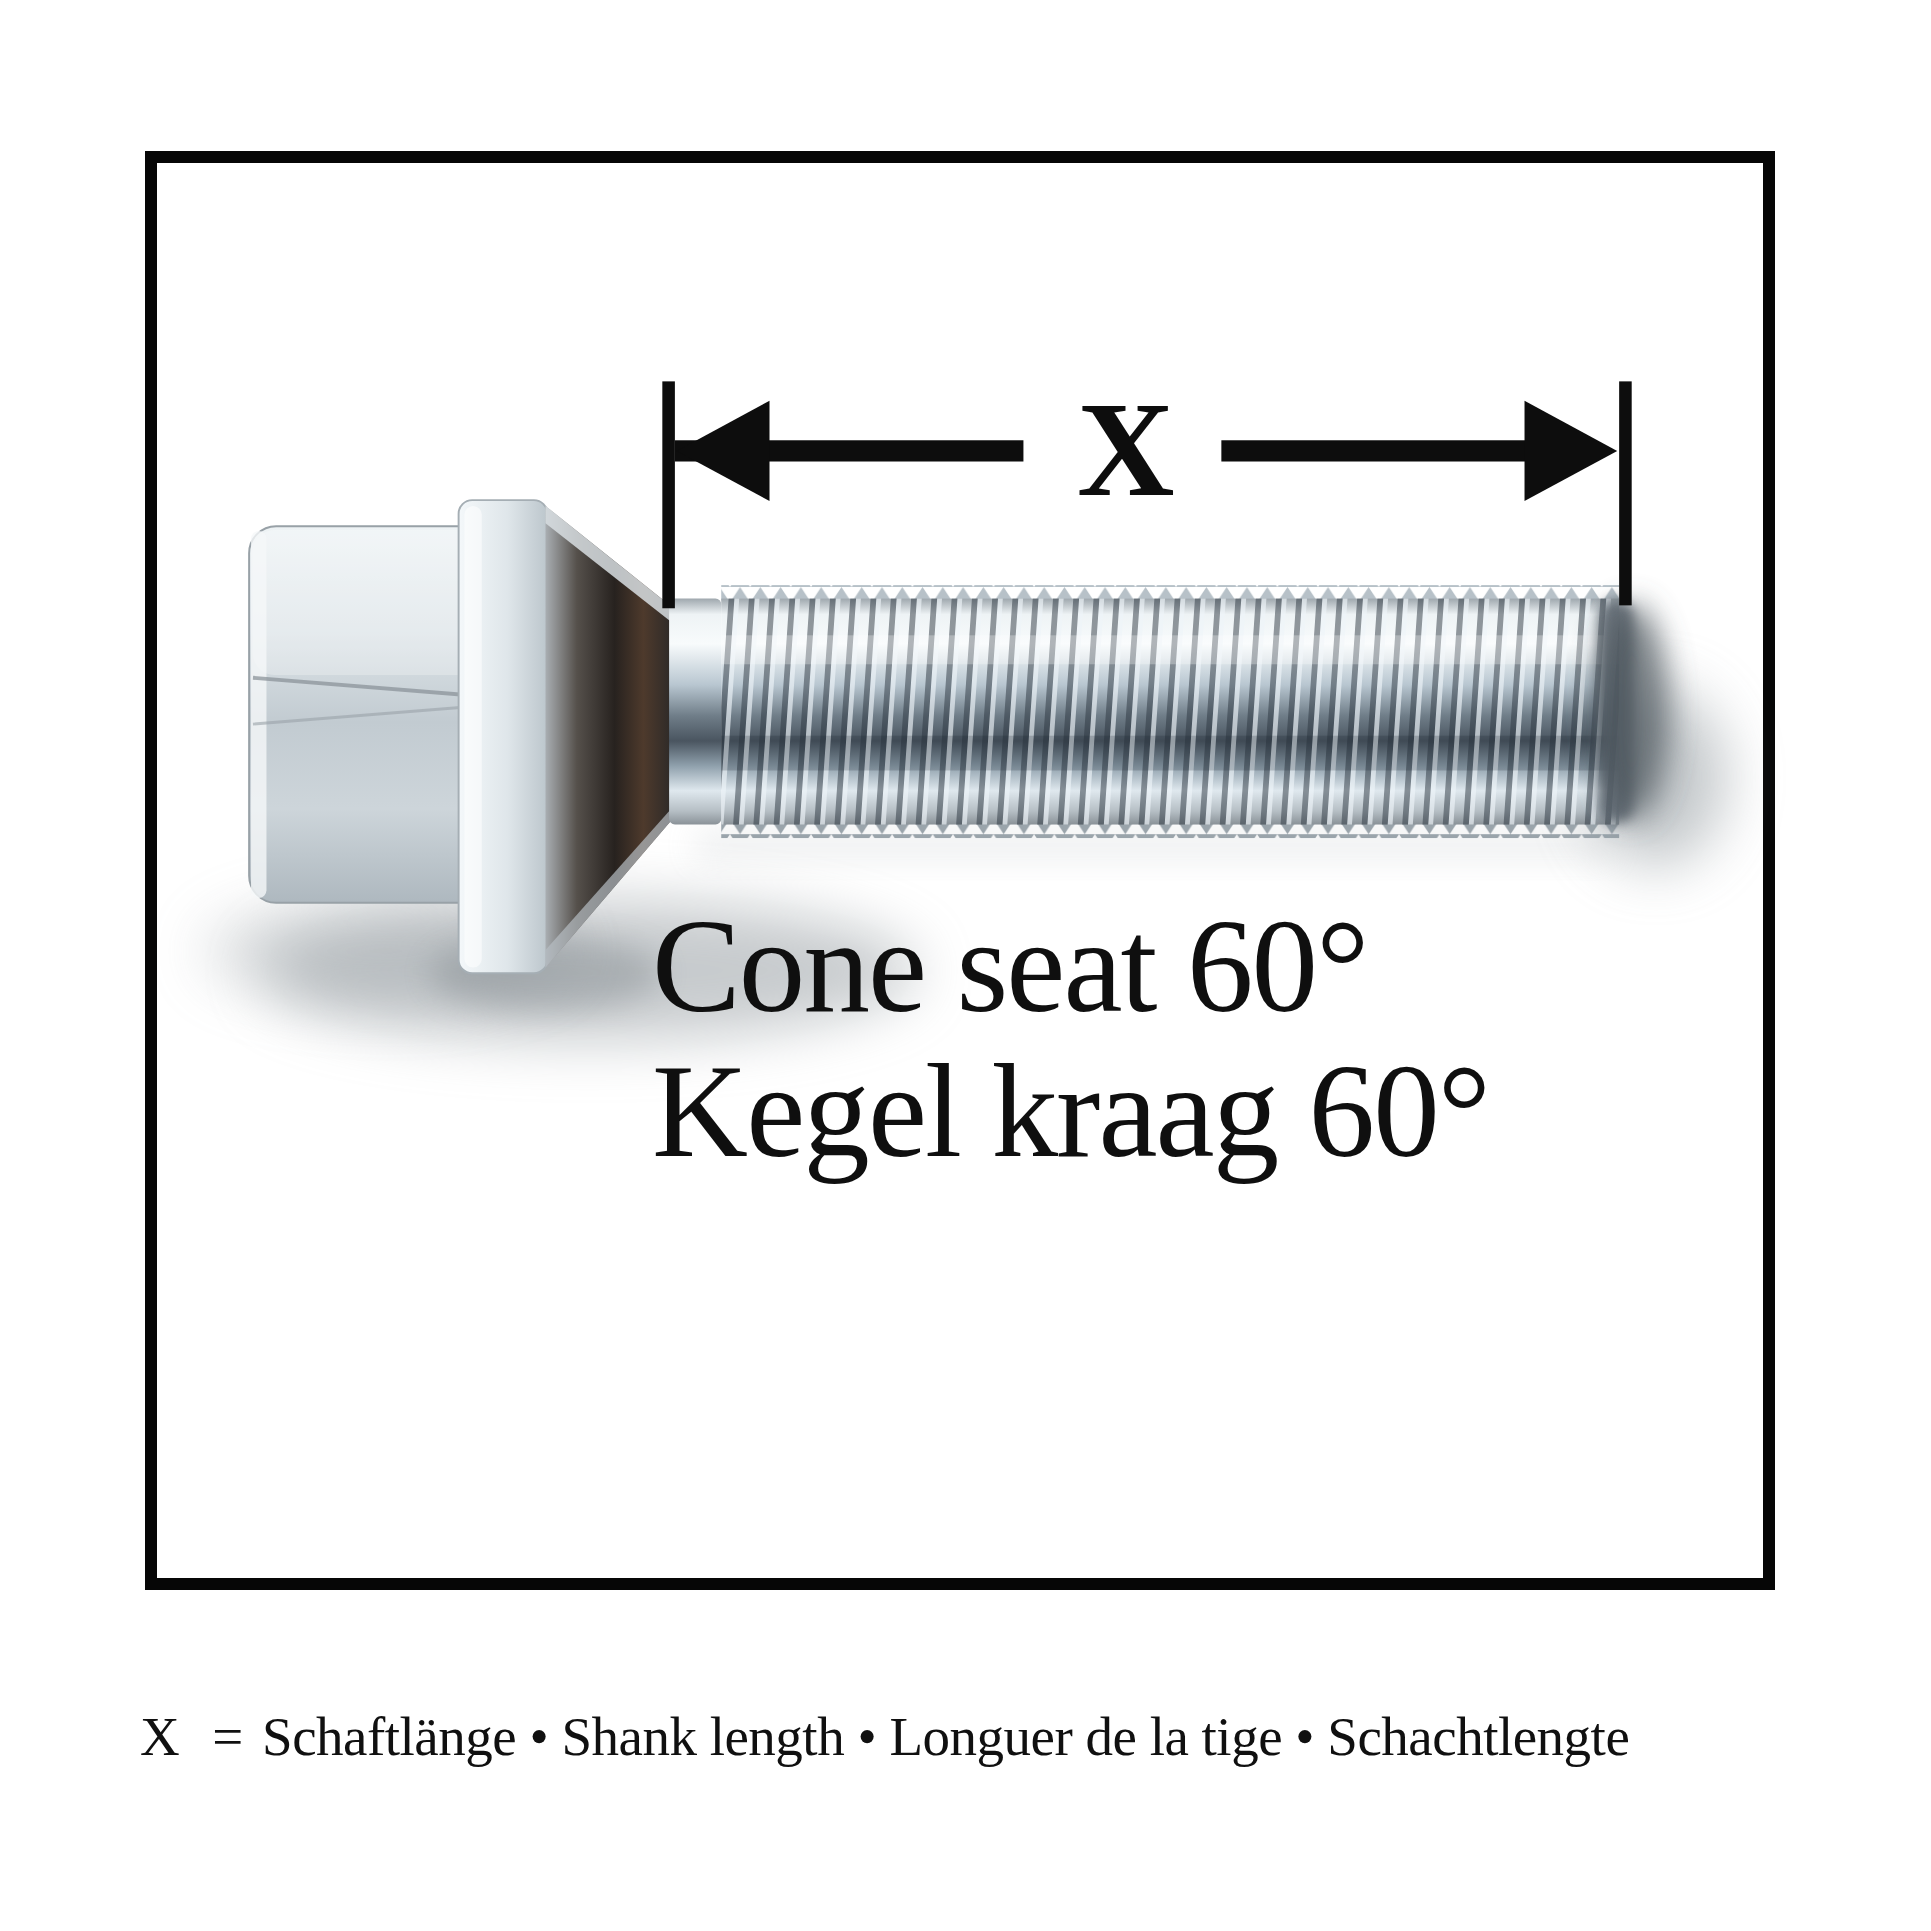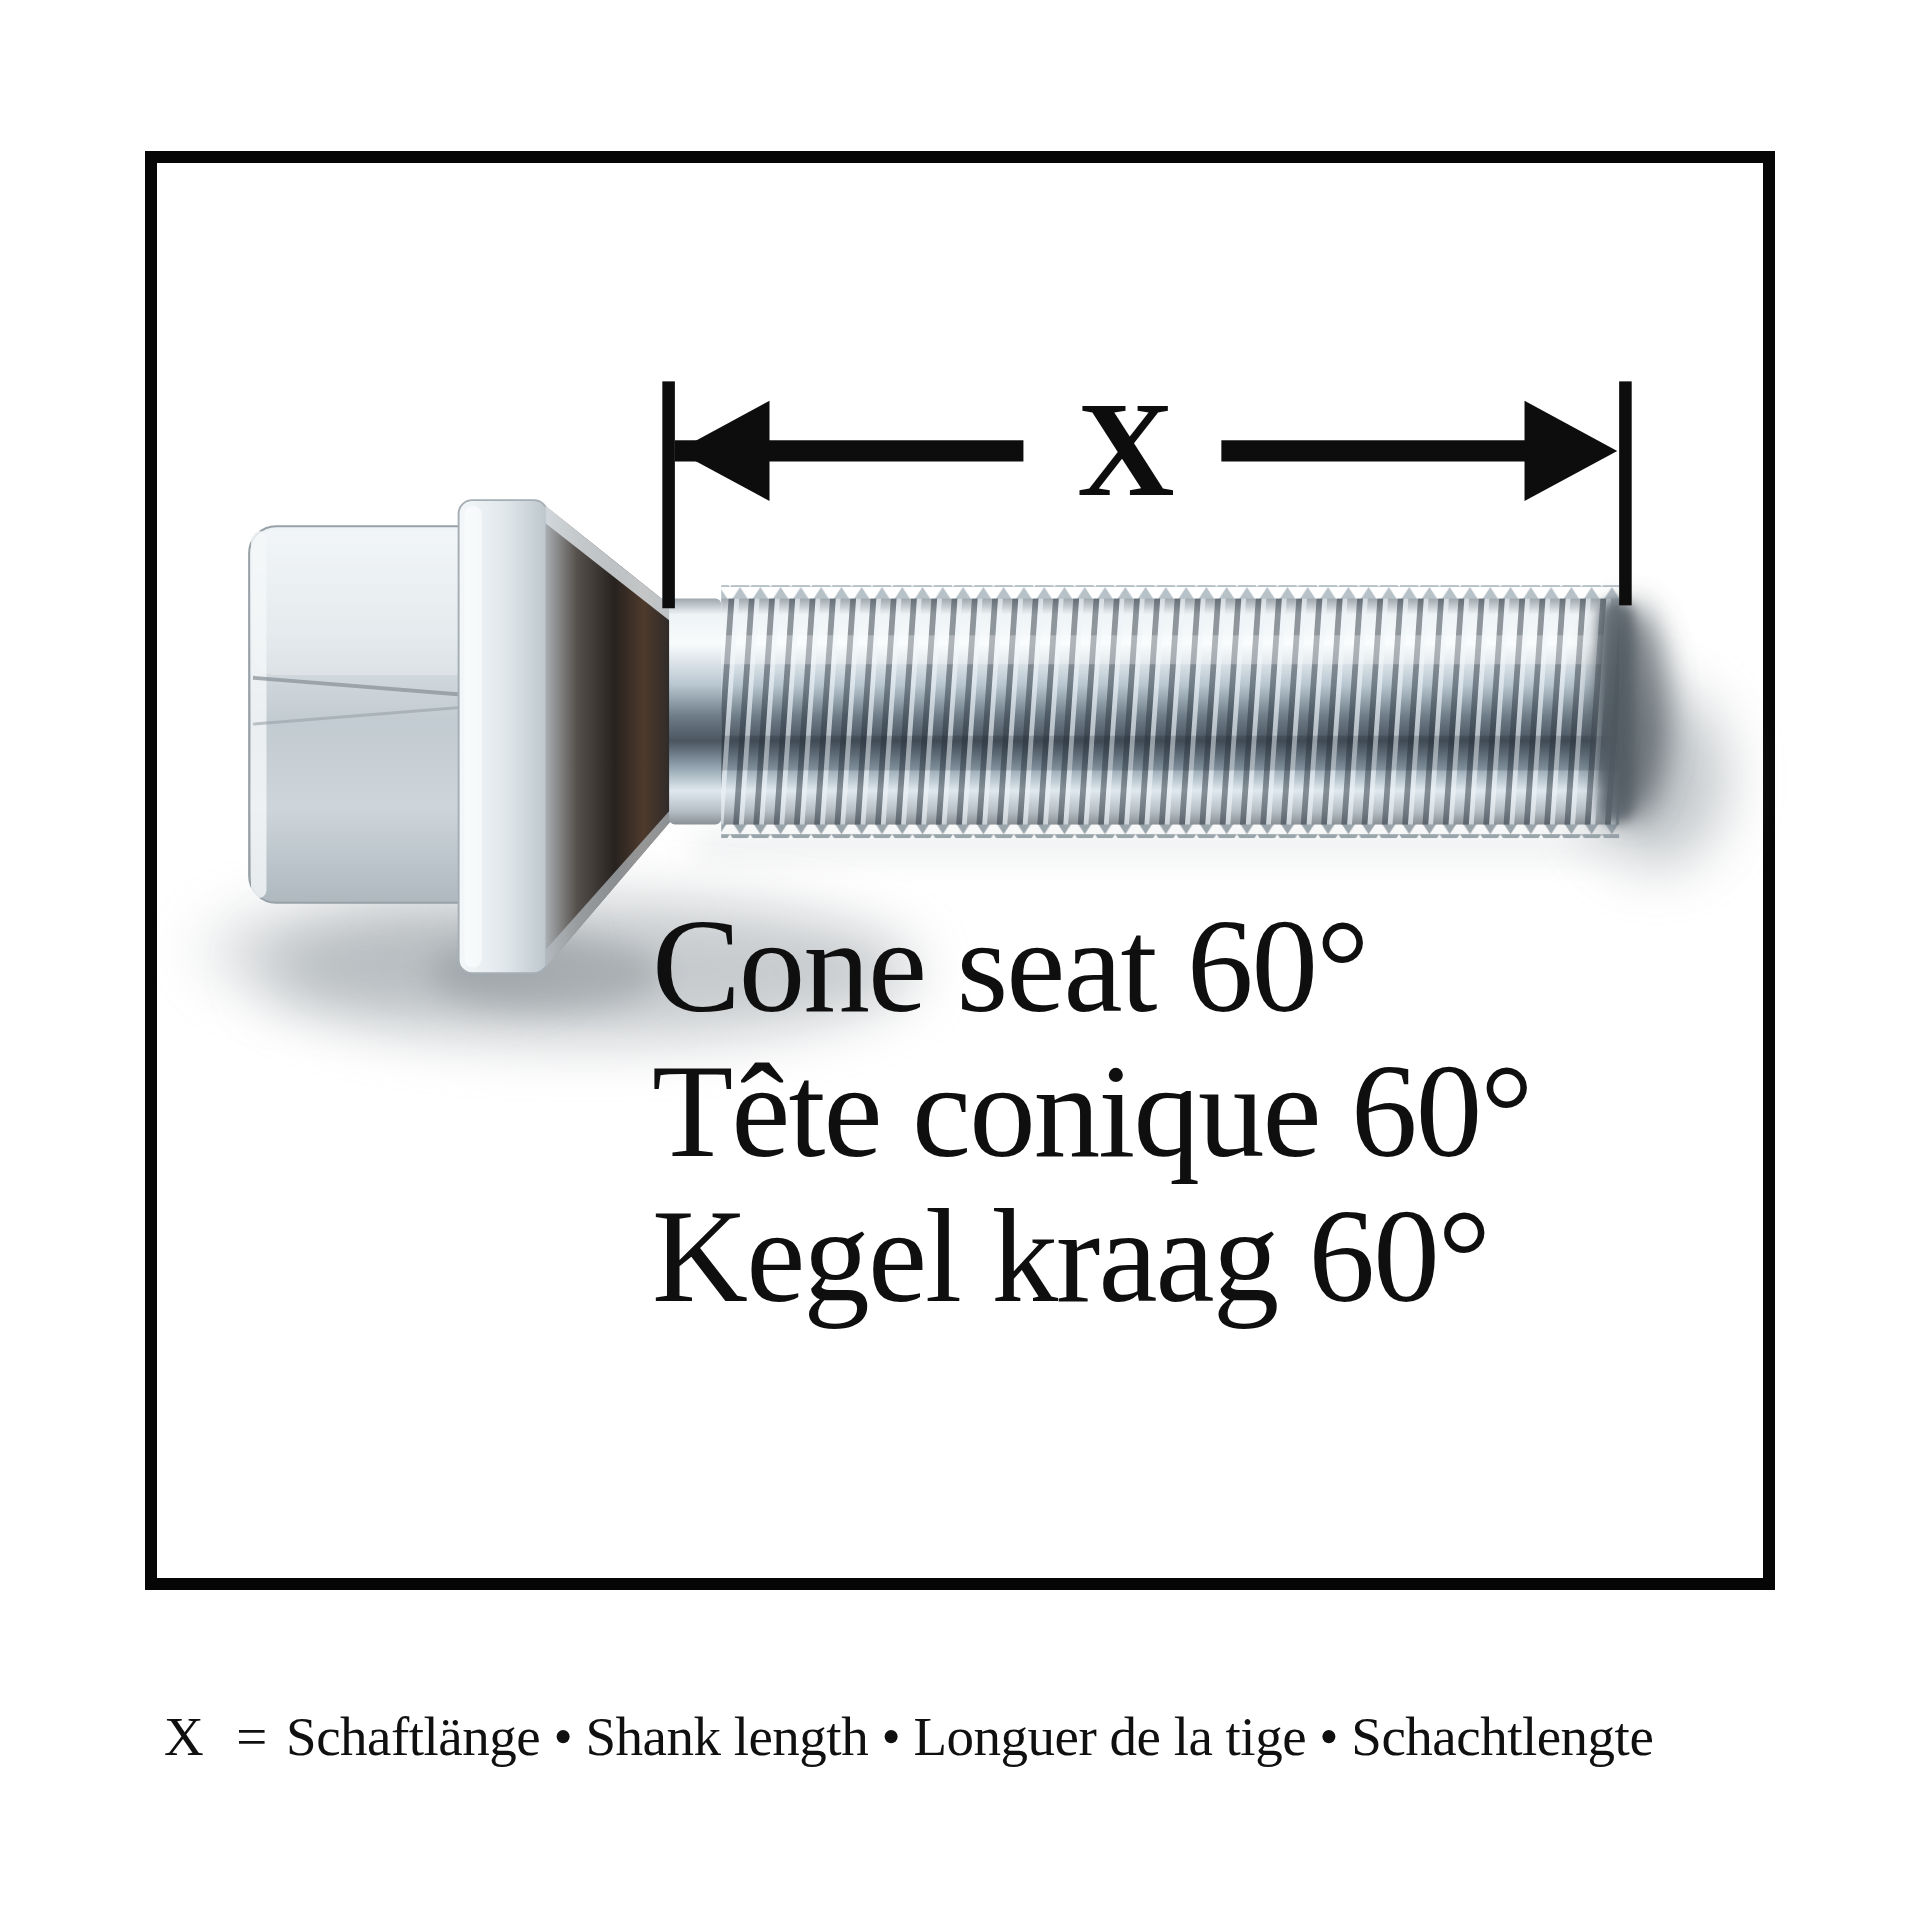--- a/index.html
+++ b/index.html
@@ -38,21 +38,20 @@
     white-space:nowrap;
   }
   .caption{
     position:absolute;
     left:140px;top:1703px;
     font-size:55px;
     line-height:68px;
     letter-spacing:-0.5px;
     color:#101010;
     white-space:nowrap;
-    margin-left:24px;
   }
   .caption .sym{margin-right:33px;}
   .caption .eq{margin-right:19.3px;}
 </style>
 </head>
 <body>
 
 <div class="frame"></div>
 
 <svg class="bolt-svg" viewBox="0 0 2000 2000" xmlns="http://www.w3.org/2000/svg">
@@ -156,20 +155,19 @@
     <rect x="699" y="456" width="361" height="22"></rect>
     <polygon points="701,467 797,415 797,519"></polygon>
     <rect x="1265" y="456" width="330" height="22"></rect>
     <polygon points="1675,467 1579,415 1579,519"></polygon>
     <text class="dim-x-label" x="1166" y="513" text-anchor="middle">X</text>
   </g>
 </svg>
 
 <div class="label-block">
   <div>Cone seat 60°</div>
-  <div>Tête conique 60°</div>
   <div>Kegel kraag 60°</div>
 </div>
 
 <div class="caption">
   <span class="sym">X</span><span class="eq">=</span><span>Schaftlänge • Shank length • Longuer de la tige • Schachtlengte</span>
 </div>
 
 
 </body></html>

